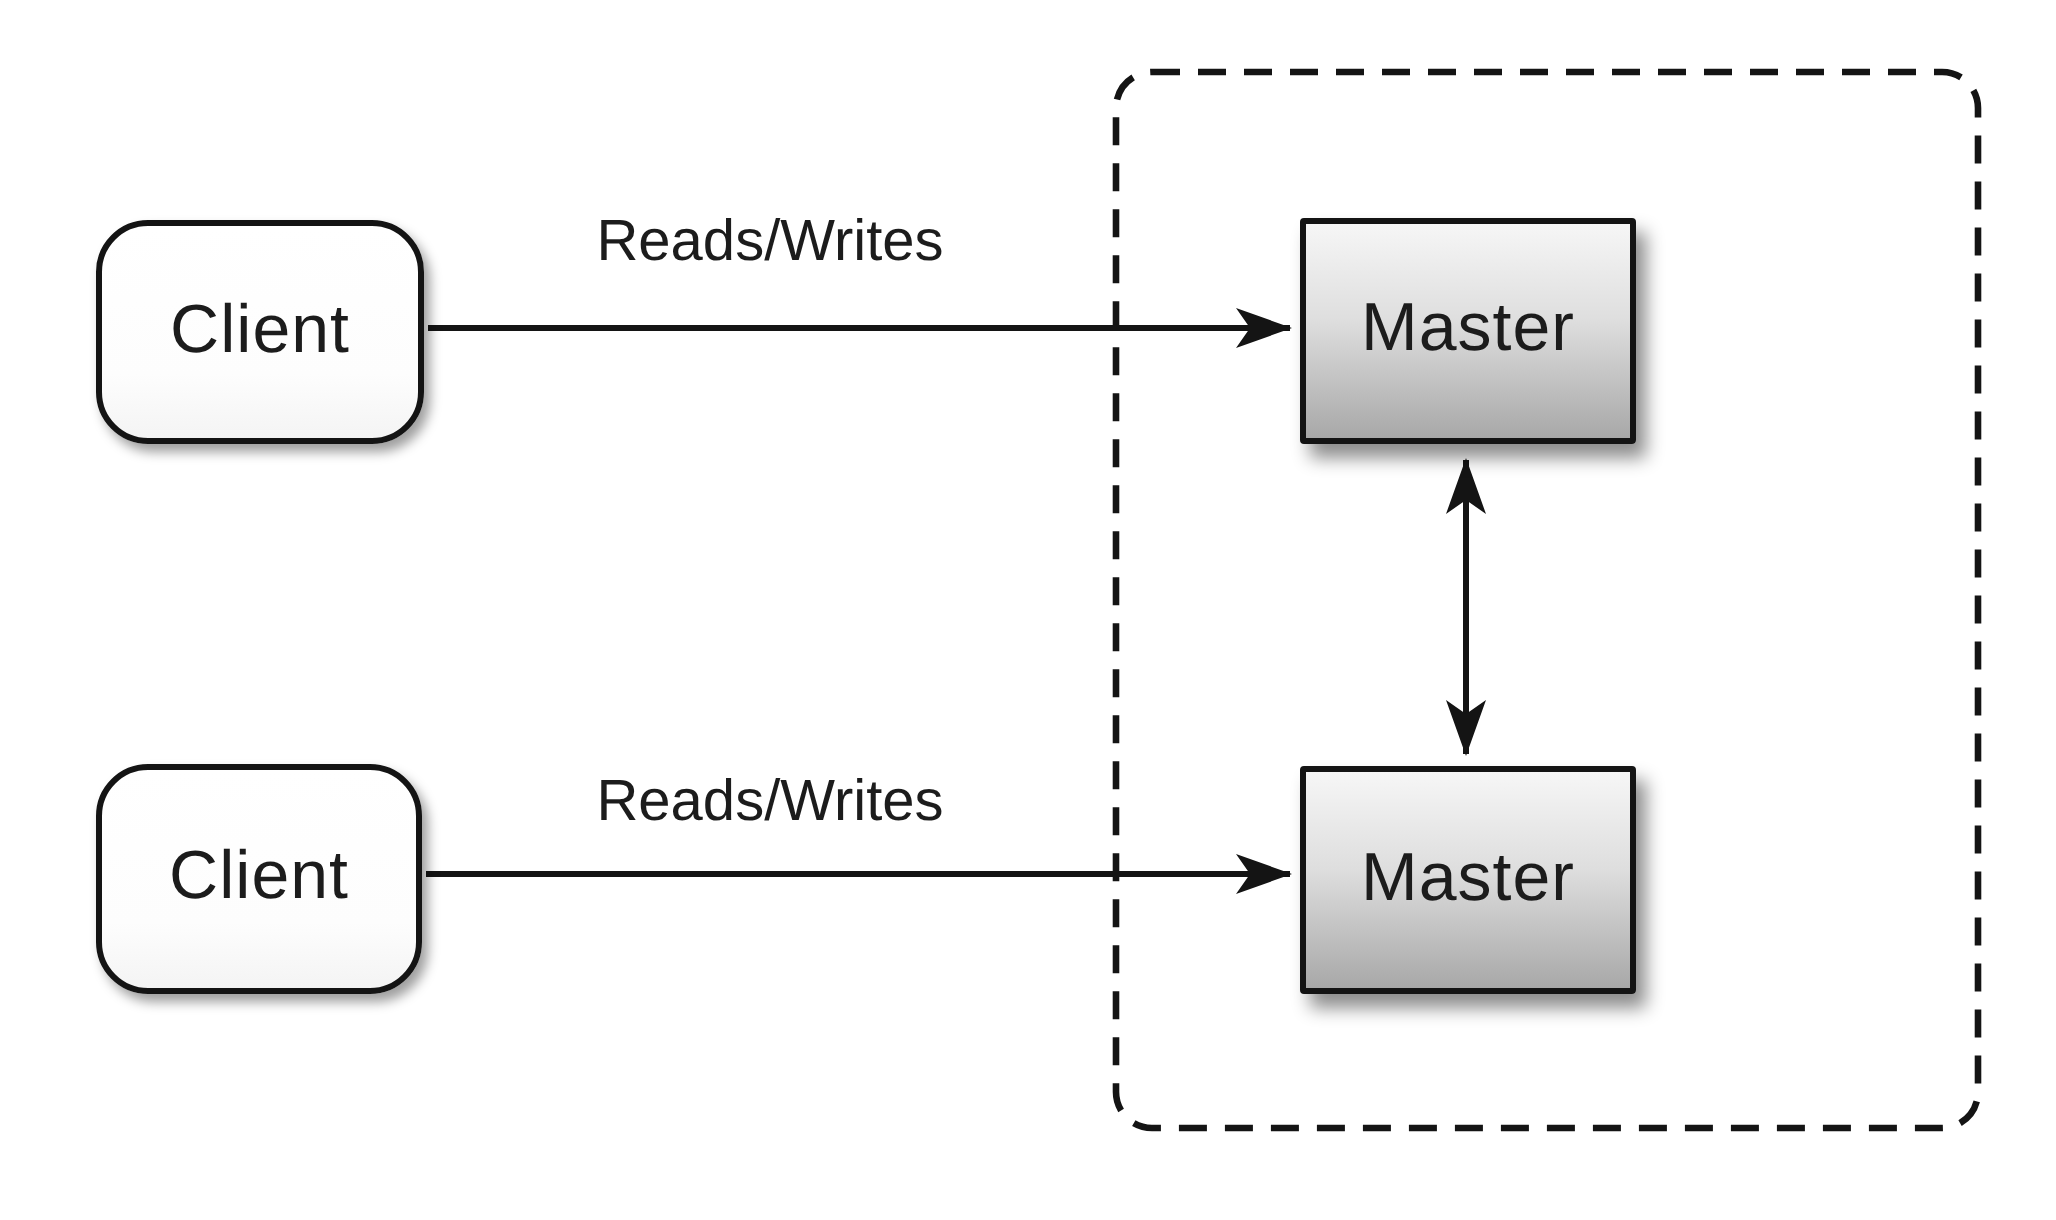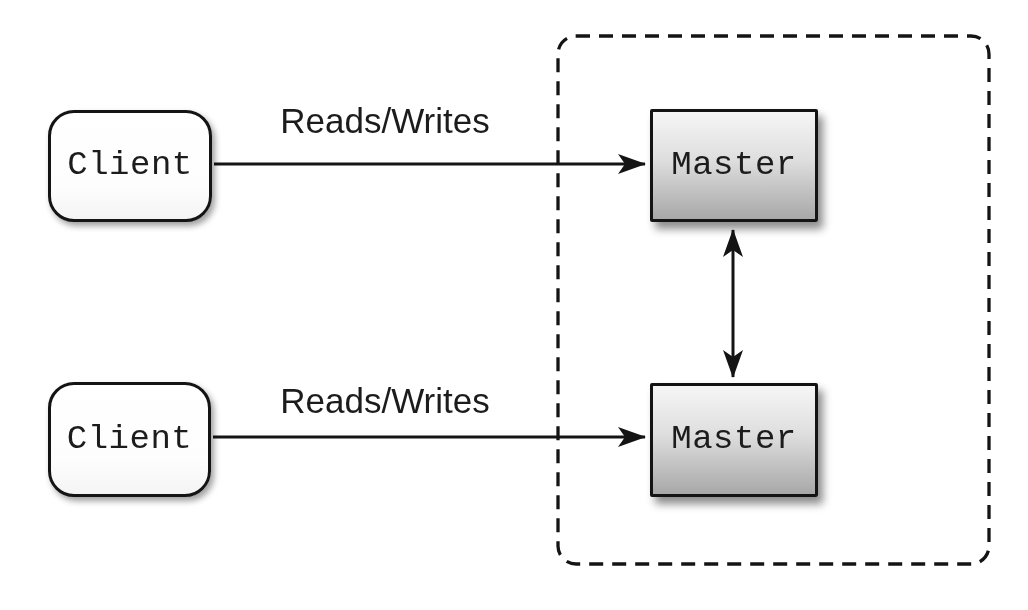--- a/index.html
+++ b/index.html
@@ -28,42 +28,41 @@
     align-items: center;
     justify-content: center;
     box-sizing: border-box;
     border: 3px solid #141414;
     color: #1c1c1c;
     font-size: 34px;
     letter-spacing: 0.5px;
   }
   .node .node-label {
     transform: translateY(-1px);
-    font-family: Liberation Mono, monospace;
   }
   .client {
     background: linear-gradient(180deg, #ffffff 0%, #fdfdfd 70%, #f4f4f4 100%);
     border-radius: 26px;
     box-shadow: 3px 4px 6px rgba(0, 0, 0, 0.38);
   }
   .client-top    { left: 48px;  top: 110px; width: 164px; height: 112px; }
   .client-bottom { left: 48px;  top: 382px; width: 163px; height: 115px; }
   .master {
     background: linear-gradient(180deg, #f6f6f6 0%, #dedede 45%, #a8a8a8 100%);
     border-radius: 2px;
     box-shadow: 5px 7px 9px rgba(0, 0, 0, 0.45);
   }
   .master-top    { left: 650px; top: 109px; width: 168px; height: 113px; }
   .master-bottom { left: 650px; top: 383px; width: 168px; height: 114px; }
   .edge-label {
     position: absolute;
     width: 300px;
     text-align: center;
     color: #1c1c1c;
-    font-size: 35px;
+    font-size: 29px;
     line-height: 36px;
     white-space: nowrap;
   }
   .edge-label-rw-top    { left: 235px; top: 103px; }
   .edge-label-rw-bottom { left: 235px; top: 383px; }
   .edge-label-repl      { left: 715px; top: 281px; }
 </style>
 </head>
 <body>
 

